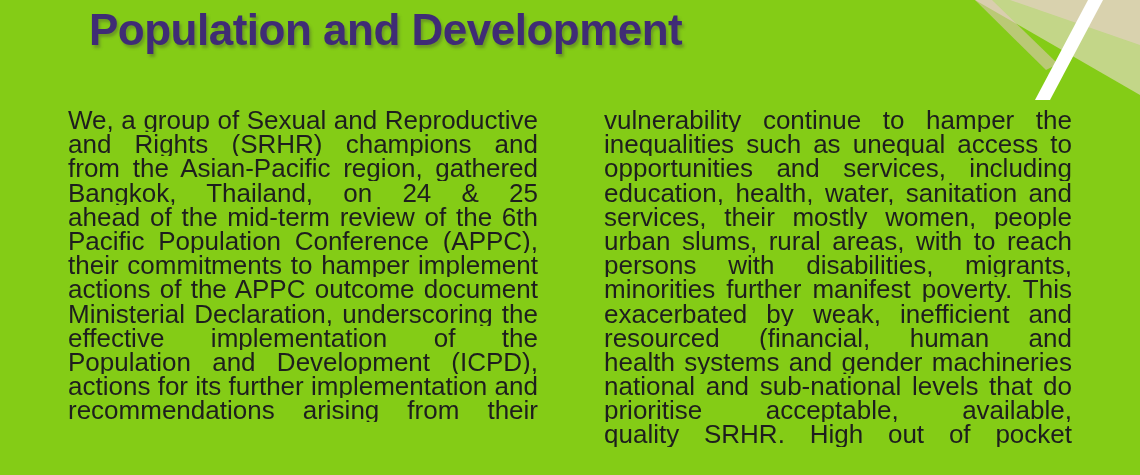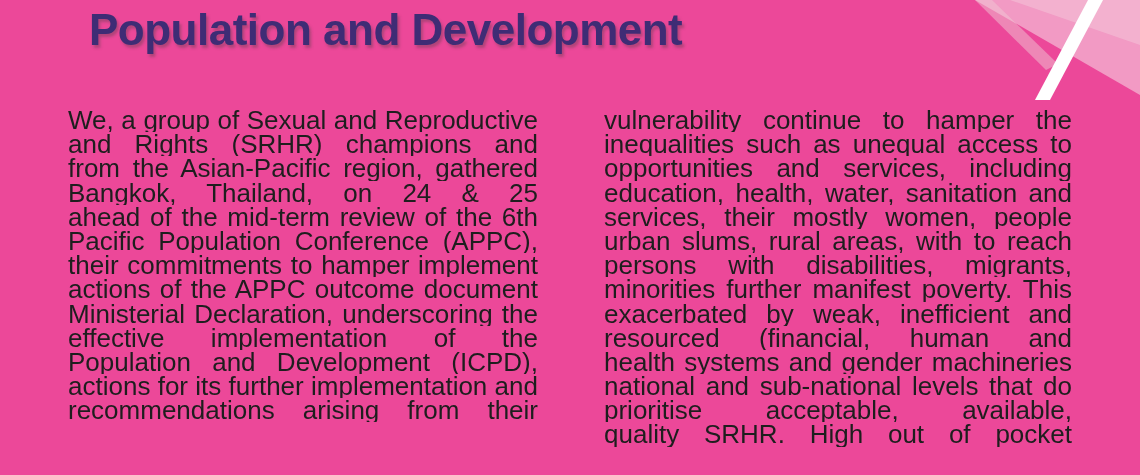--- a/index.html
+++ b/index.html
@@ -5,21 +5,21 @@
   html, body {
     margin: 0;
     padding: 0;
     background: #ffffff;
   }
   .page {
     position: relative;
     width: 1140px;
     height: 475px;
     overflow: hidden;
-    background: #ec4899;
+    background: #84cc16;
     font-family: "Liberation Sans", sans-serif;
   }
   .corner-decoration {
     position: absolute;
     top: 0;
     right: 0;
     width: 190px;
     height: 100px;
     pointer-events: none;
   }

